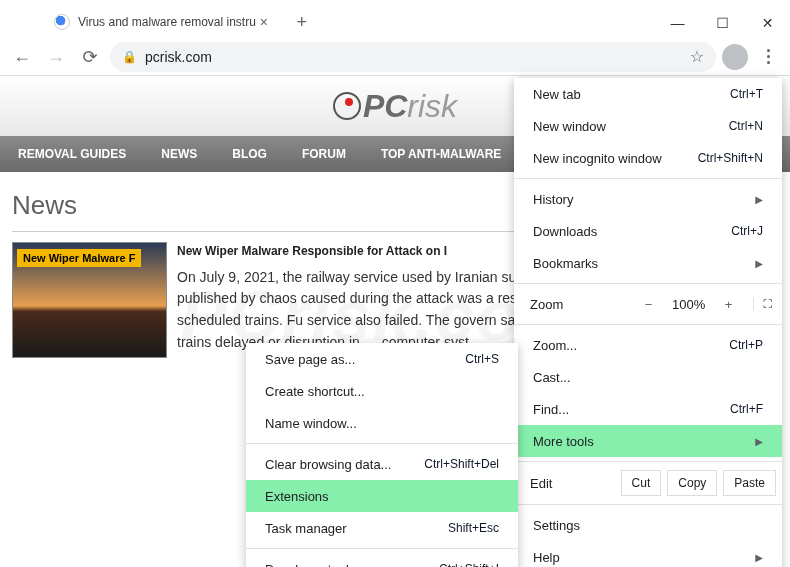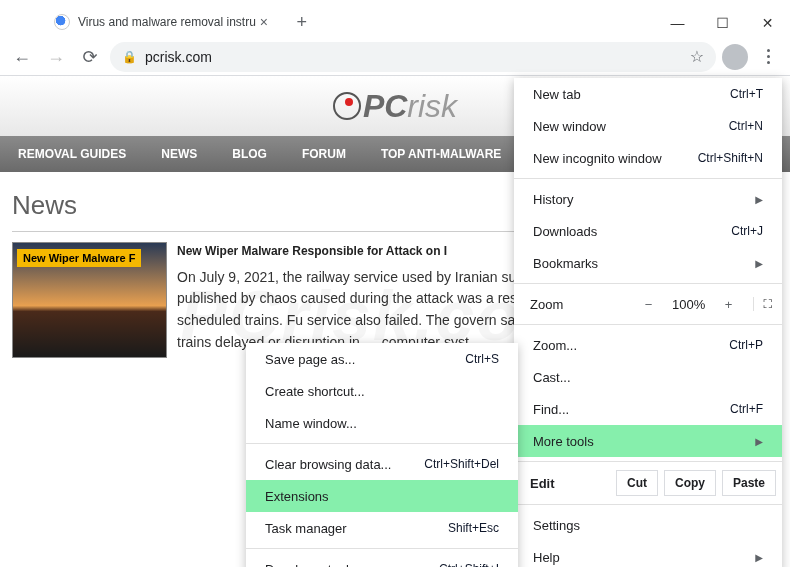--- a/index.html
+++ b/index.html
@@ -49,21 +49,21 @@
   .menu-row.hover { background:#86efac; }
   .menu-label {}
   .menu-shortcut { color:#0f172a; font-size:12px; }
   .menu-arrow { color:#5f6368; font-size:10px; }
   .menu-sep { height:1px; background:#e0e0e0; margin:4px 0; }
   .zoom-row { display:flex; align-items:center; height:32px; padding:0 10px 0 16px; gap:8px;}
   .zoom-row .zlabel { flex:1; }
   .zoom-btn { width:24px; text-align:center; color:#5f6368; }
   .zoom-val { width:40px; text-align:center; }
   .fullscreen { font-size:12px; border-left:1px solid #e0e0e0; padding-left:10px; margin-left:4px;}
-  .edit-row { display:flex; align-items:center; height:34px; padding:0 6px 0 16px; gap:6px;font-weight:bold;}
+  .edit-row { display:flex; align-items:center; height:34px; padding:0 6px 0 16px; gap:6px;}
   .edit-row .elabel { flex:1; }
   .edit-btn { border:1px solid #dadce0; padding:5px 10px; font-size:12px; background:#fff;}
   .sub-menu { top: 343px; left: 246px; width: 272px; }
 </style>
 </head>
 <body>
 
 <div class="window">
 
   <div class="titlebar">

